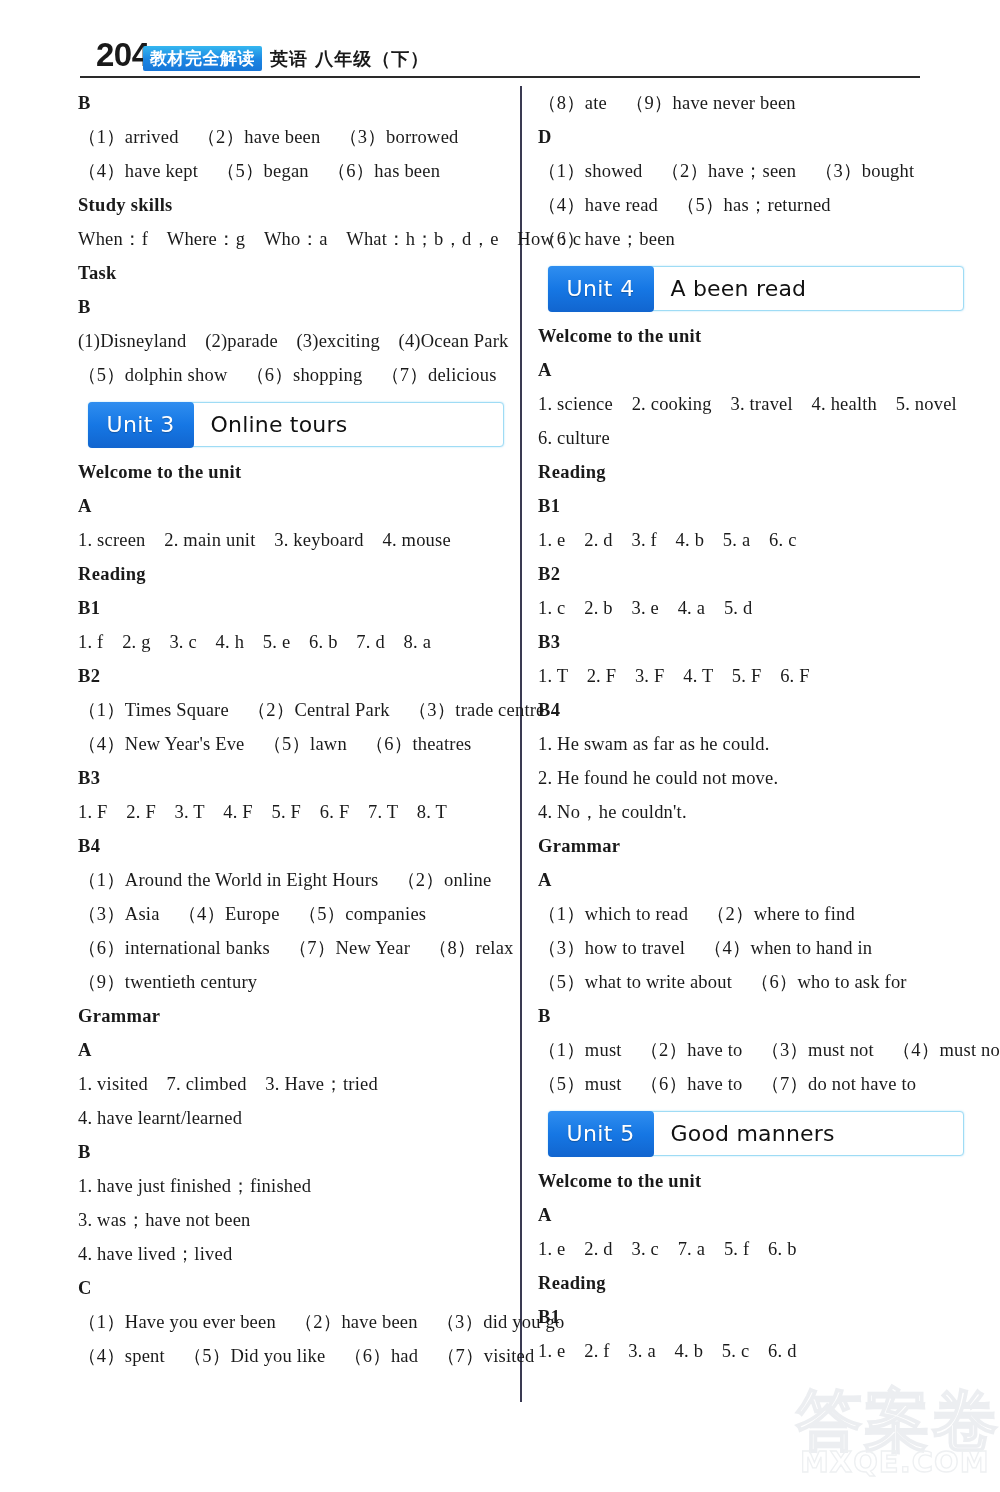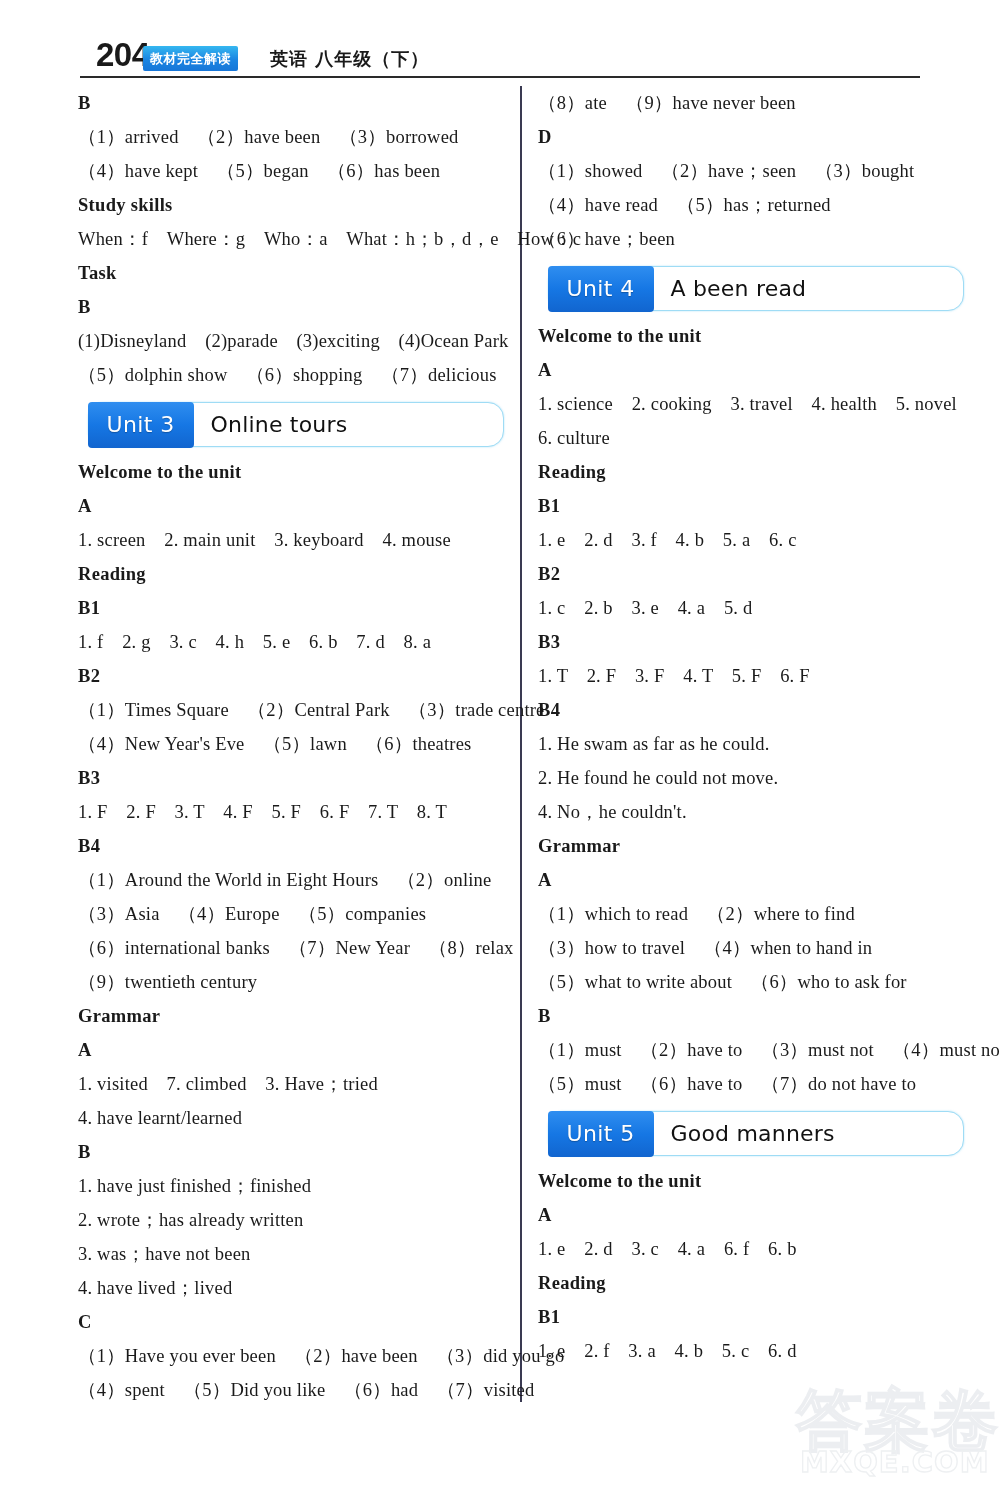--- a/index.html
+++ b/index.html
@@ -40,21 +40,21 @@
     left: 143px;
     top: 46px;
     height: 25px;
     padding: 0 7px;
     display: flex;
     align-items: center;
     background: linear-gradient(to bottom, #35b7f0 0%, #1b85e2 55%, #1676d8 100%);
     border-radius: 2px;
     color: #ffffff;
     font-family: "DejaVu Sans", sans-serif;
-    font-size: 13px;
+    font-size: 17px;
     font-weight: bold;
     letter-spacing: 0.5px;
     white-space: nowrap;
   }
   .header-subject {
     position: absolute;
     left: 270px;
     top: 46px;
     height: 25px;
     display: flex;
@@ -108,21 +108,21 @@
   }
 
   
   .unit-banner {
     position: relative;
     height: 45px;
     margin: 10px 0 8px 10px;
     width: 416px;
     box-sizing: border-box;
     border: 1.5px solid #9fdcf5;
-    border-radius: 16px;
+    border-radius: 4px;
     background: #ffffff;
     display: flex;
     align-items: stretch;
     box-shadow: 0 0 2px rgba(110,200,240,0.55);
     text-align: right;
   }
   .unit-chip {
     width: 106px;
     margin: -1.5px 0 -1.5px -1.5px;
     border-radius: 4px;
@@ -225,21 +225,20 @@
     <div class="line">（1）Around the World in Eight Hours　（2）online</div>
     <div class="line">（3）Asia　（4）Europe　（5）companies</div>
     <div class="line">（6）international banks　（7）New Year　（8）relax</div>
     <div class="line">（9）twentieth century</div>
     <div class="line head">Grammar</div>
     <div class="line head">A</div>
     <div class="line">1. visited　7. climbed　3. Have；tried</div>
     <div class="line">4. have learnt/learned</div>
     <div class="line head">B</div>
     <div class="line">1. have just finished；finished</div>
-    <div class="line">2. wrote；has already written</div>
     <div class="line">3. was；have not been</div>
     <div class="line">4. have lived；lived</div>
     <div class="line head">C</div>
     <div class="line">（1）Have you ever been　（2）have been　（3）did you go</div>
     <div class="line">（4）spent　（5）Did you like　（6）had　（7）visited</div>
   </div>
 
 <div class="column right" id="col-right">
     <div class="line">（8）ate　（9）have never been</div>
     <div class="line head">D</div>
@@ -272,21 +271,21 @@
     <div class="line">（5）what to write about　（6）who to ask for</div>
     <div class="line head">B</div>
     <div class="line">（1）must　（2）have to　（3）must not　（4）must not</div>
     <div class="line">（5）must　（6）have to　（7）do not have to</div>
     <div class="unit-banner">
       <div class="unit-chip">Unit 5</div>
       <div class="unit-title">Good manners</div>
     </div>
     <div class="line head">Welcome to the unit</div>
     <div class="line head">A</div>
-    <div class="line">1. e　2. d　3. c　4. a　6. f　6. b</div>
+    <div class="line">1. e　2. d　3. c　7. a　5. f　6. b</div>
     <div class="line head">Reading</div>
     <div class="line head">B1</div>
     <div class="line">1. e　2. f　3. a　4. b　5. c　6. d</div>
   </div>
 
 <div class="watermark">
   <div class="wm-cn">答案卷</div>
   <div class="wm-url">MXQE.COM</div>
 </div>
 

